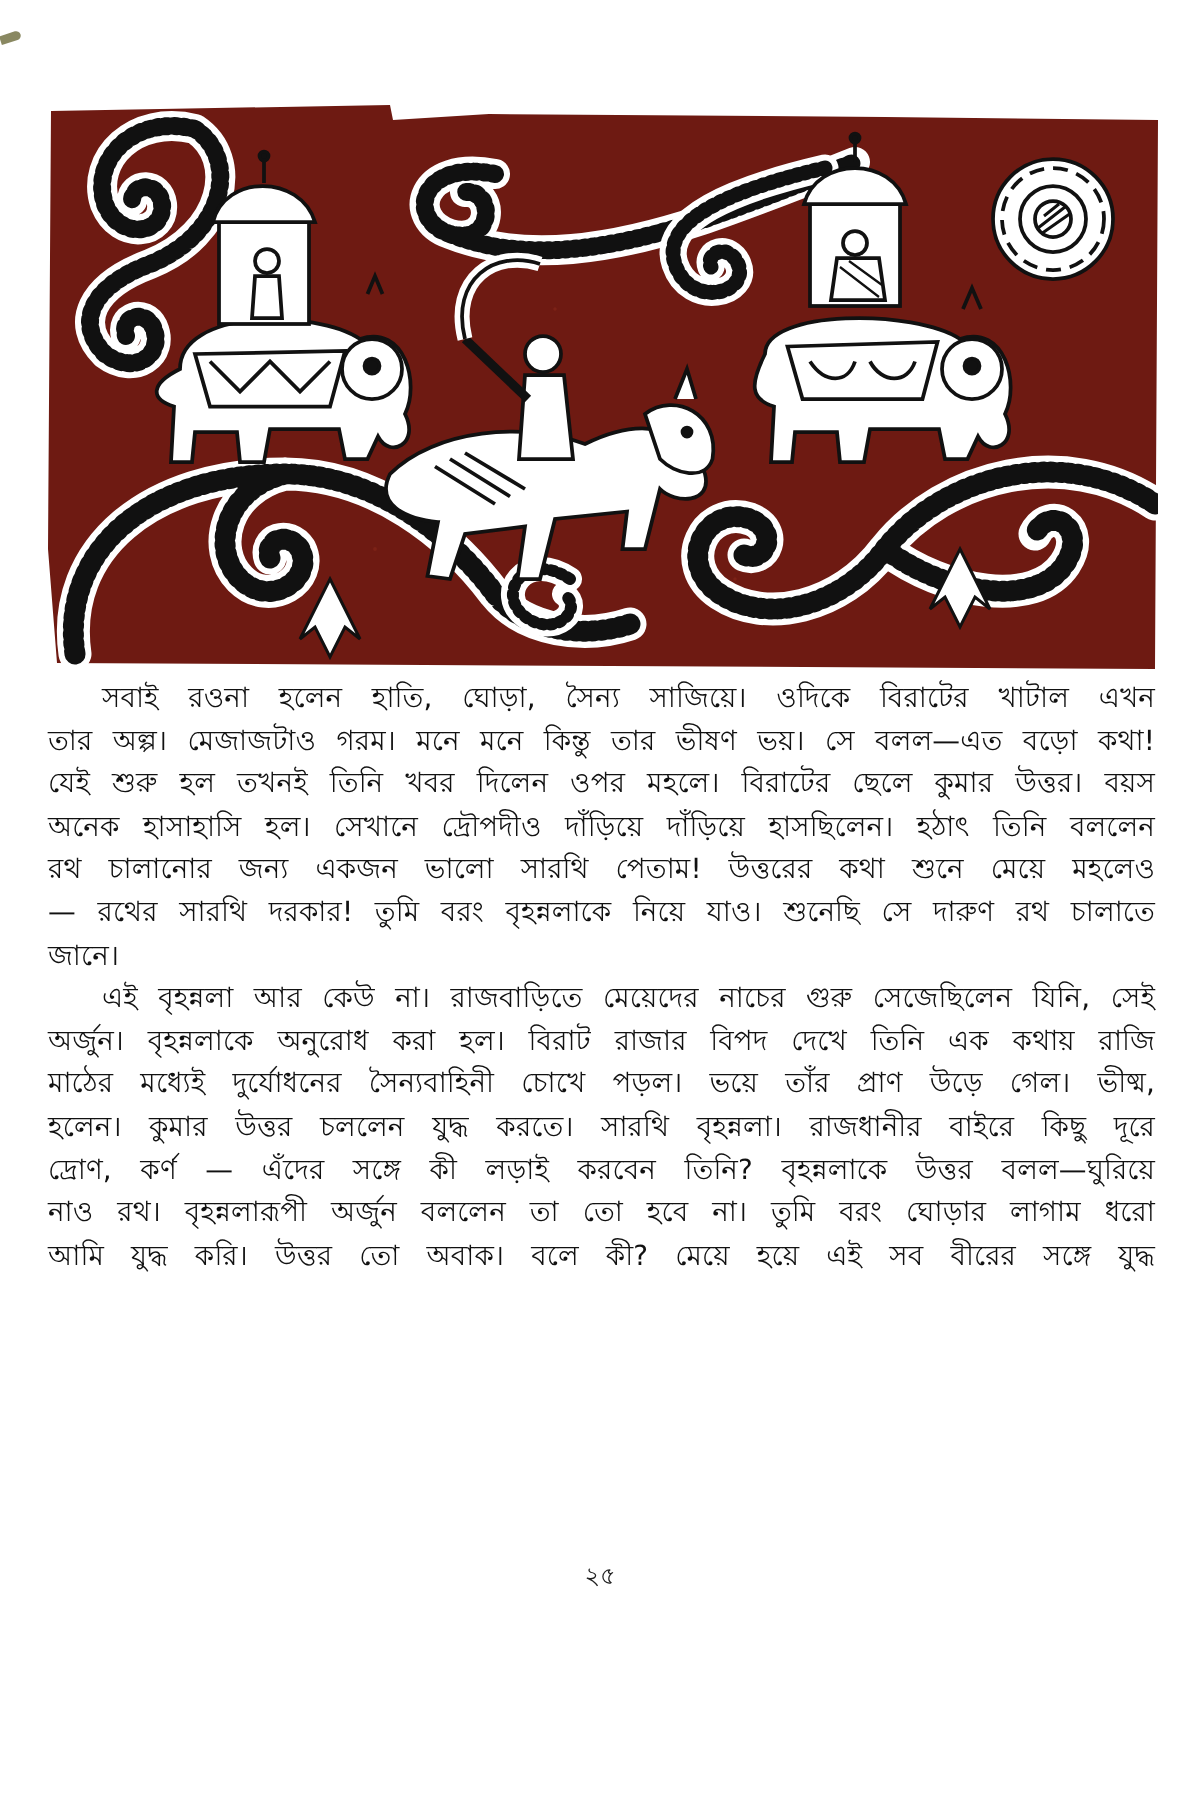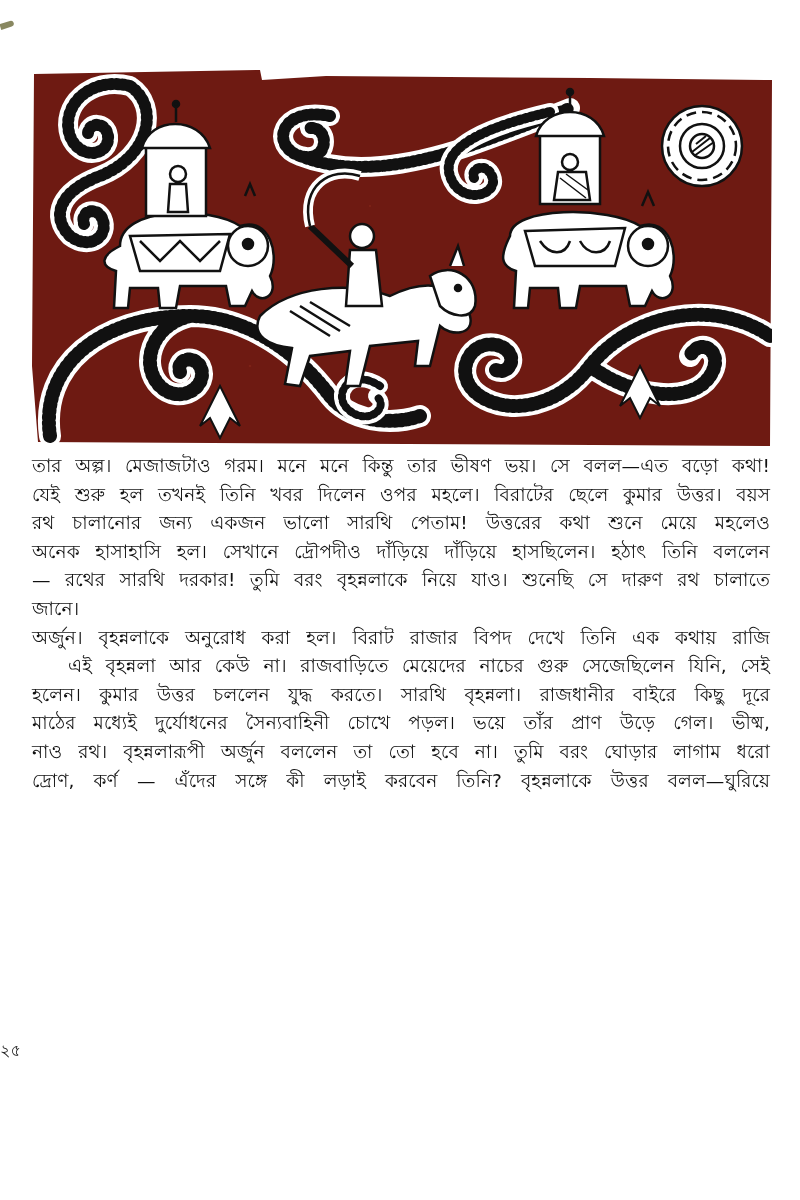--- a/index.html
+++ b/index.html
@@ -59,21 +59,21 @@
       text-align-last: left;
     }
     .line.indent {
       padding-left: 36px;
     }
     .page-number {
       position: absolute;
       left: 0;
       width: 800px;
       top: 1038px;
-      text-align: left;
+      text-align: center;
       font-size: 16px;
       color: #222;
     }
   </style>
 </head>
 <body>
 
 <div class="corner-mark"></div>
 
 <div class="illustration">
@@ -171,30 +171,32 @@
       </g>
       <circle cx="672" cy="80" r="22"></circle>
       <circle cx="672" cy="80" r="12" fill="#ffffff"></circle>
       <path d="M662,86 L680,72 M664,90 L684,76 M666,78 L676,70" stroke-width="2"></path>
     </g>
   </svg>
 </div>
 
 <div class="text-body">
   <p class="para">
+    <span class="line indent">সবাই রওনা হলেন হাতি, ঘোড়া, সৈন্য সাজিয়ে। ওদিকে বিরাটের খাটাল এখন</span>
     <span class="line">তার অল্প। মেজাজটাও গরম। মনে মনে কিন্তু তার ভীষণ ভয়। সে বলল—এত বড়ো কথা!</span>
     <span class="line">যেই শুরু হল তখনই তিনি খবর দিলেন ওপর মহলে। বিরাটের ছেলে কুমার উত্তর। বয়স</span>
+    <span class="line">অনেক হাসাহাসি হল। সেখানে দ্রৌপদীও দাঁড়িয়ে দাঁড়িয়ে হাসছিলেন। হঠাৎ তিনি বললেন</span>
     <span class="line">রথ চালানোর জন্য একজন ভালো সারথি পেতাম! উত্তরের কথা শুনে মেয়ে মহলেও</span>
-    <span class="line">অনেক হাসাহাসি হল। সেখানে দ্রৌপদীও দাঁড়িয়ে দাঁড়িয়ে হাসছিলেন। হঠাৎ তিনি বললেন</span>
     <span class="line">— রথের সারথি দরকার! তুমি বরং বৃহন্নলাকে নিয়ে যাও। শুনেছি সে দারুণ রথ চালাতে</span>
     <span class="line last">জানে।</span>
   </p>
   <p class="para">
+    <span class="line indent">এই বৃহন্নলা আর কেউ না। রাজবাড়িতে মেয়েদের নাচের গুরু সেজেছিলেন যিনি, সেই</span>
     <span class="line">অর্জুন। বৃহন্নলাকে অনুরোধ করা হল। বিরাট রাজার বিপদ দেখে তিনি এক কথায় রাজি</span>
-    <span class="line indent">এই বৃহন্নলা আর কেউ না। রাজবাড়িতে মেয়েদের নাচের গুরু সেজেছিলেন যিনি, সেই</span>
+    <span class="line">মাঠের মধ্যেই দুর্যোধনের সৈন্যবাহিনী চোখে পড়ল। ভয়ে তাঁর প্রাণ উড়ে গেল। ভীষ্ম,</span>
     <span class="line">হলেন। কুমার উত্তর চললেন যুদ্ধ করতে। সারথি বৃহন্নলা। রাজধানীর বাইরে কিছু দূরে</span>
-    <span class="line">মাঠের মধ্যেই দুর্যোধনের সৈন্যবাহিনী চোখে পড়ল। ভয়ে তাঁর প্রাণ উড়ে গেল। ভীষ্ম,</span>
+    <span class="line">দ্রোণ, কর্ণ — এঁদের সঙ্গে কী লড়াই করবেন তিনি? বৃহন্নলাকে উত্তর বলল—ঘুরিয়ে</span>
     <span class="line">নাও রথ। বৃহন্নলারূপী অর্জুন বললেন তা তো হবে না। তুমি বরং ঘোড়ার লাগাম ধরো</span>
-    <span class="line">দ্রোণ, কর্ণ — এঁদের সঙ্গে কী লড়াই করবেন তিনি? বৃহন্নলাকে উত্তর বলল—ঘুরিয়ে</span>
+    <span class="line">আমি যুদ্ধ করি। উত্তর তো অবাক। বলে কী? মেয়ে হয়ে এই সব বীরের সঙ্গে যুদ্ধ</span>
   </p>
 </div>
 
 <div class="page-number">২৫</div>
 
 </body></html>

